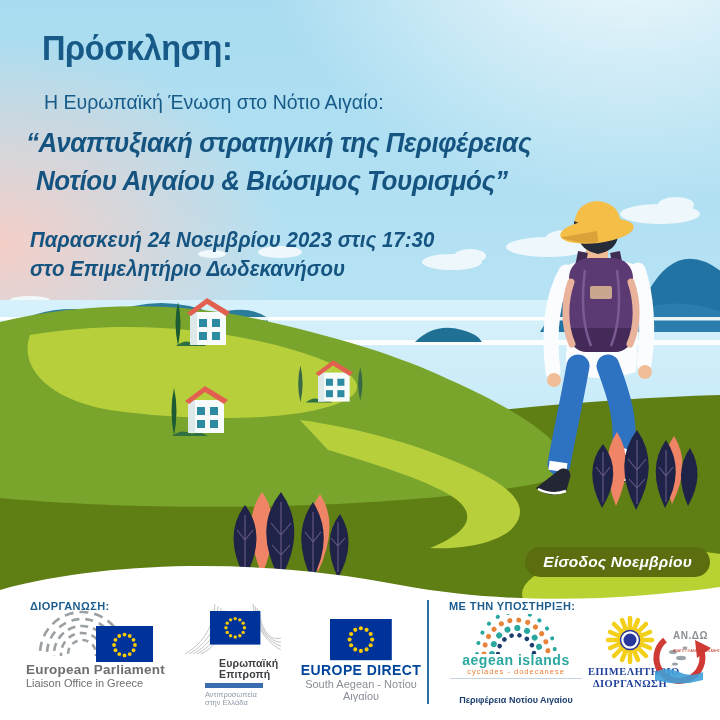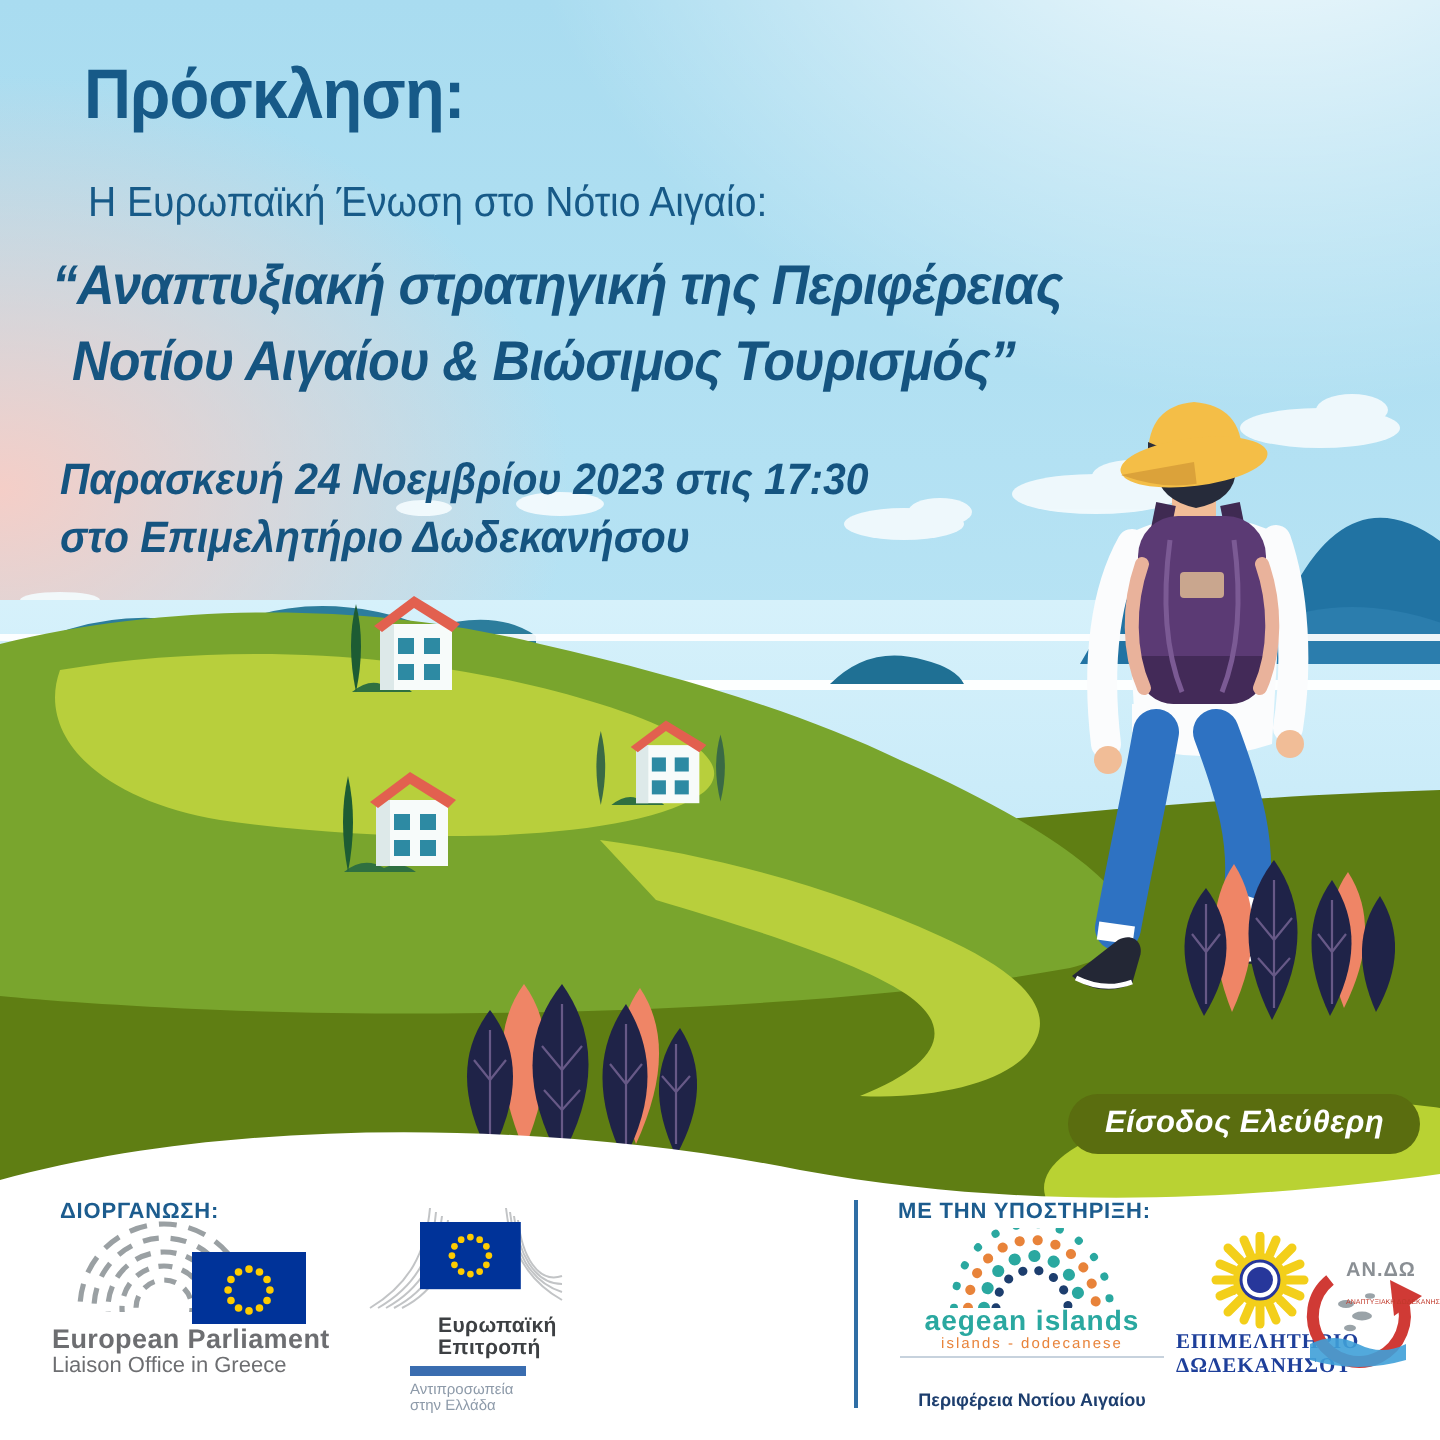--- a/index.html
+++ b/index.html
@@ -228,21 +228,21 @@
     </g>
   </svg>
 
   <div class="txt title">Πρόσκληση:</div>
   <div class="txt subtitle">Η Ευρωπαϊκή Ένωση στο Νότιο Αιγαίο:</div>
   <div class="txt quote l1">“Αναπτυξιακή στρατηγική της Περιφέρειας</div>
   <div class="txt quote l2">Νοτίου Αιγαίου &amp; Βιώσιμος Τουρισμός”</div>
   <div class="txt when l1">Παρασκευή 24 Νοεμβρίου 2023 στις 17:30</div>
   <div class="txt when l2">στο Επιμελητήριο Δωδεκανήσου</div>
 
-  <div class="badge">Είσοδος Ελεύθερη</div>
+  <div class="badge">Είσοδος Νοεμβρίου</div>
 
   <svg class="wave" viewBox="0 0 720 175" aria-hidden="true">
     <path d="M0,45 C120,12 280,16 400,40 C520,62 632,54 720,42 L720,175 L0,175 Z" fill="#ffffff"></path>
   </svg>
 
   <div class="footer">
     <div class="flabel org">ΔΙΟΡΓΑΝΩΣΗ:</div>
     <div class="flabel sup">ΜΕ ΤΗΝ ΥΠΟΣΤΗΡΙΞΗ:</div>
     <div class="divider"></div>
 
@@ -285,32 +285,41 @@
             <use href="#eu-flag-def"></use>
           </g>
       </svg>
       <div class="nm">Ευρωπαϊκή</div>
       <div class="nm">Επιτροπή</div>
       <div class="bar"></div>
       <div class="sb">Αντιπροσωπεία</div>
       <div class="sb">στην Ελλάδα</div>
     </div>
 
+    <div class="logo ed">
+      <svg width="128" height="44" viewBox="0 0 128 44">
+        <g transform="translate(33,1) scale(1.03)">
+            <use href="#eu-flag-def"></use>
+          </g>
+      </svg>
+      <div class="nm">EUROPE DIRECT</div>
+      <div class="sb">South Aegean - Νοτίου Αιγαίου</div>
+    </div>
 
     <div class="logo ae">
       <svg width="132" height="40" viewBox="0 0 132 40">
         <g fill="none" stroke-linecap="round">
           <path d="M42,40 A24,26 0 0 1 90,40" stroke="#2aa8a0" stroke-width="6" stroke-dasharray="0.1 10"></path>
           <path d="M34,40 A32,34 0 0 1 98,40" stroke="#e8833a" stroke-width="5" stroke-dasharray="0.1 9"></path>
           <path d="M48,40 A18,19 0 0 1 84,40" stroke="#1d3e6e" stroke-width="4.5" stroke-dasharray="0.1 8"></path>
           <path d="M27,40 A39,42 0 0 1 105,40" stroke="#2aa8a0" stroke-width="4" stroke-dasharray="0.1 11"></path>
         </g>
       </svg>
       <div class="nm">aegean islands</div>
-      <div class="sb">islands - dodecanese</div>
+      <div class="sb">cyclades - dodecanese</div>
       <div class="rg">Περιφέρεια Νοτίου Αιγαίου</div>
     </div>
 
     <div class="logo ch">
       <svg width="84" height="50" viewBox="0 0 84 50">
         <g transform="translate(42,24)">
           <g stroke="#f3cf1a" stroke-width="4.5" stroke-linecap="round">
             <line x1="0" y1="-14" x2="0" y2="-22"></line>
               <line x1="0" y1="14" x2="0" y2="22"></line>
             <line x1="-14" y1="0" x2="-22" y2="0"></line>
@@ -327,21 +336,21 @@
               <line x1="13" y1="-5" x2="20" y2="-8"></line>
             <line x1="-13" y1="5" x2="-20" y2="8"></line>
               <line x1="13" y1="5" x2="20" y2="8"></line>
           </g>
           <circle r="13.5" fill="#f3cf1a"></circle>
           <circle r="9.5" fill="#ffffff" stroke="#27379b" stroke-width="1.5"></circle>
           <circle r="6.5" fill="#27379b"></circle>
         </g>
       </svg>
       <div class="nm">ΕΠΙΜΕΛΗΤΗΡΙΟ</div>
-      <div class="nm">ΔΩΔΕΚΑΝΗΣΟΥ</div>
+      <div class="nm">ΔΙΟΡΓΑΝΩΣΗ</div>
     </div>
 
     <div class="logo an">
       <svg width="72" height="58" viewBox="0 0 72 58">
         <path d="M20,10 A23,23 0 1 0 56,20" fill="none" stroke="#d03a35" stroke-width="6"></path>
         <polygon points="50,10 66,18 52,28" fill="#d03a35"></polygon>
         <g fill="#9aa3a8">
           <ellipse cx="28" cy="22" rx="4" ry="2"></ellipse>
             <ellipse cx="36" cy="28" rx="5" ry="2.2"></ellipse>
           <ellipse cx="30" cy="34" rx="3" ry="1.6"></ellipse>

